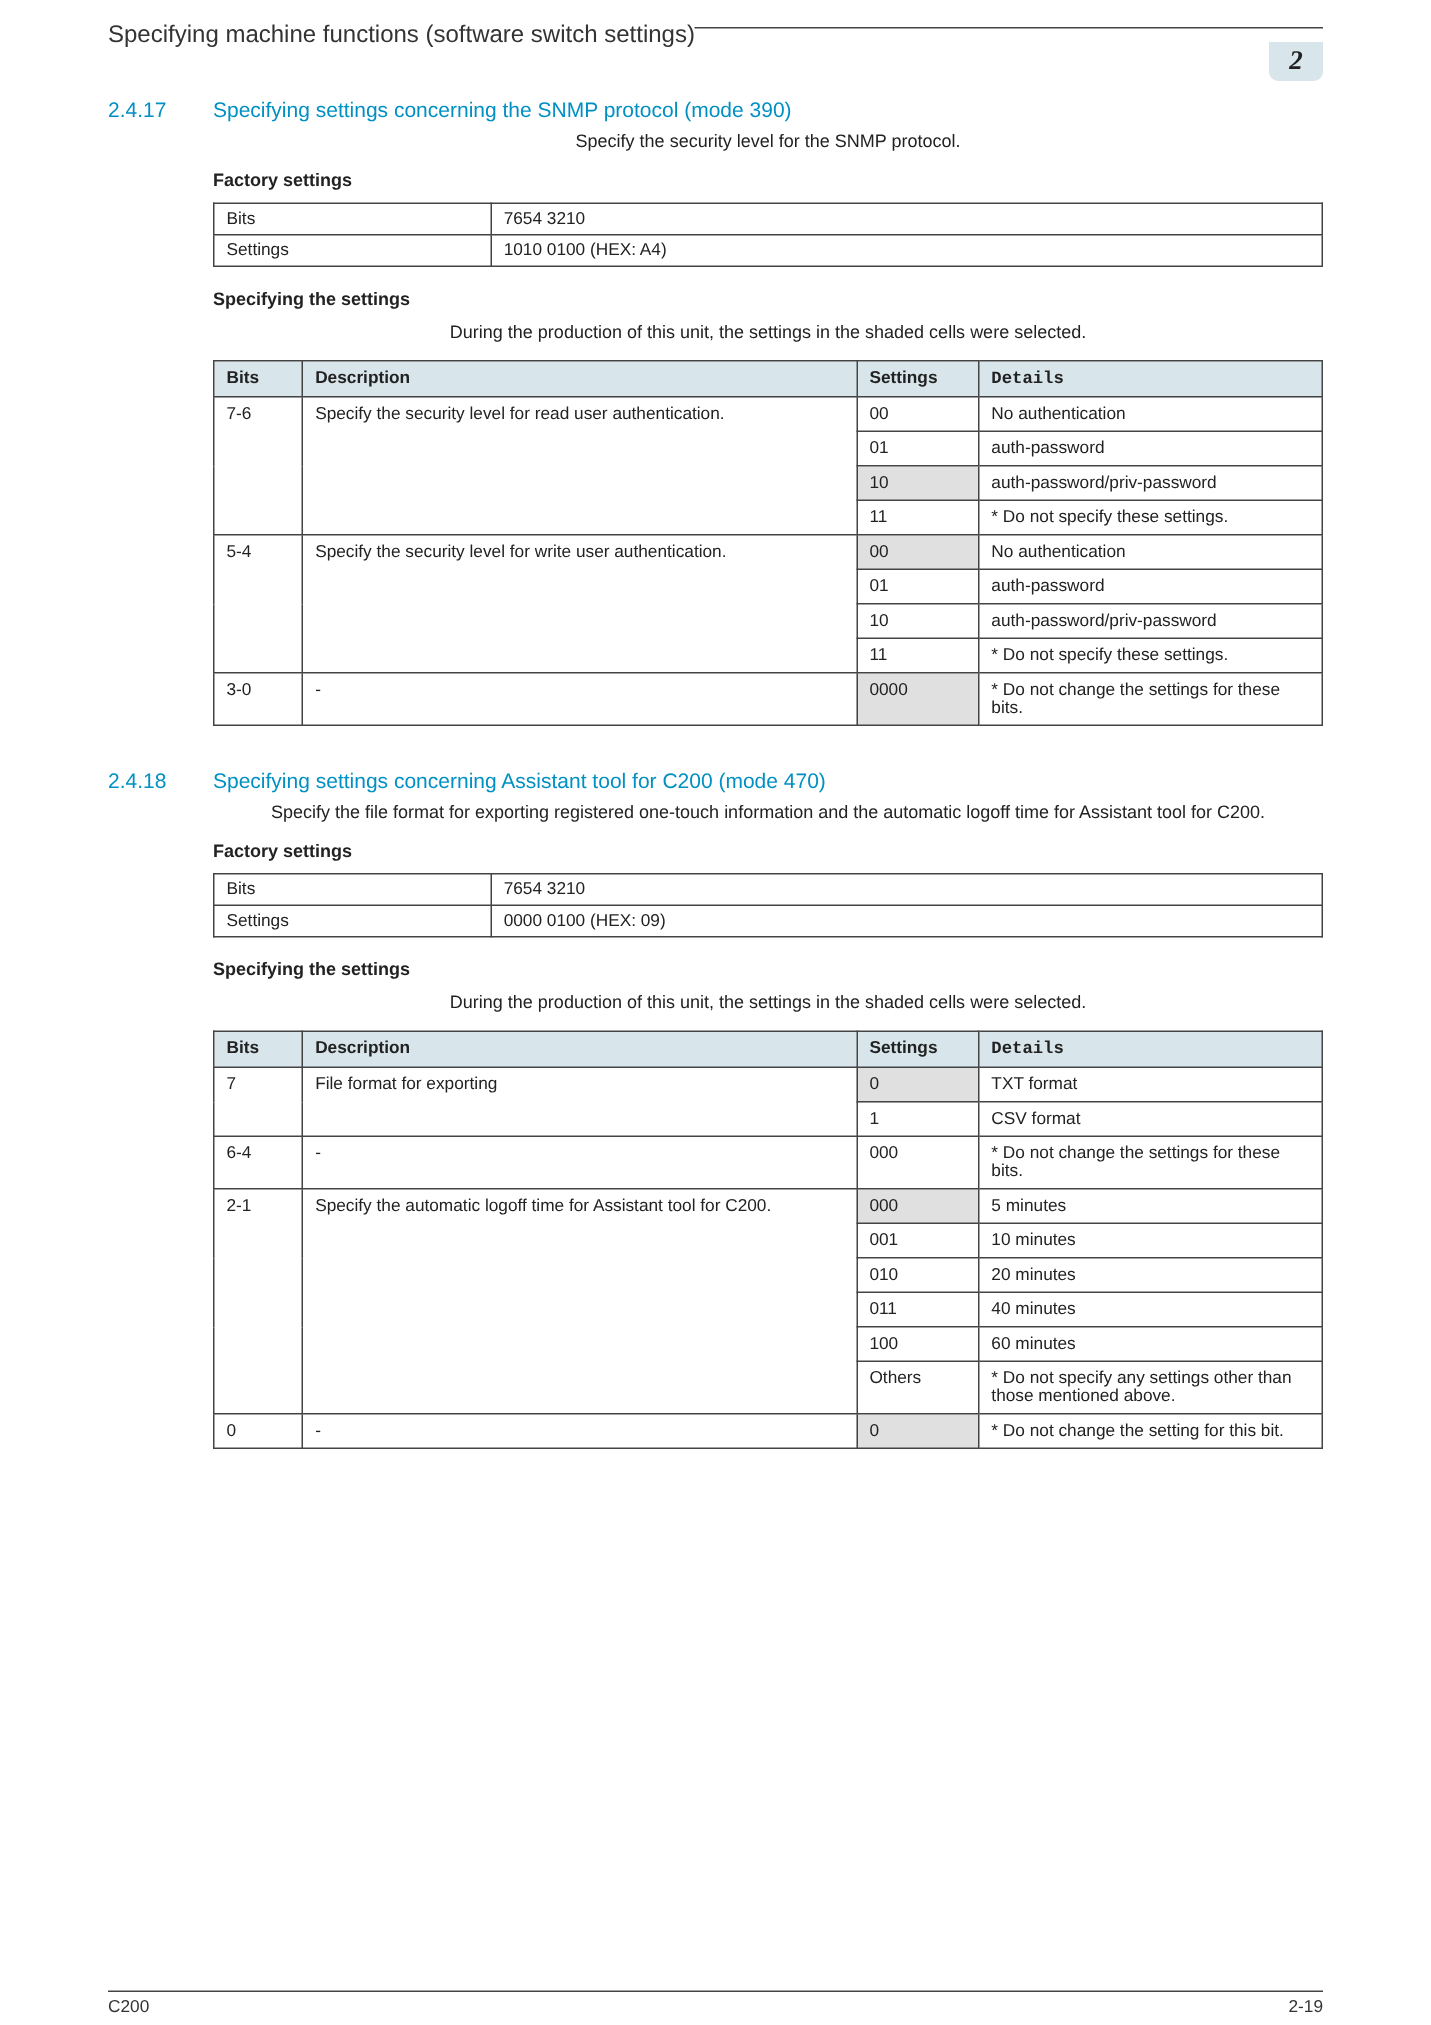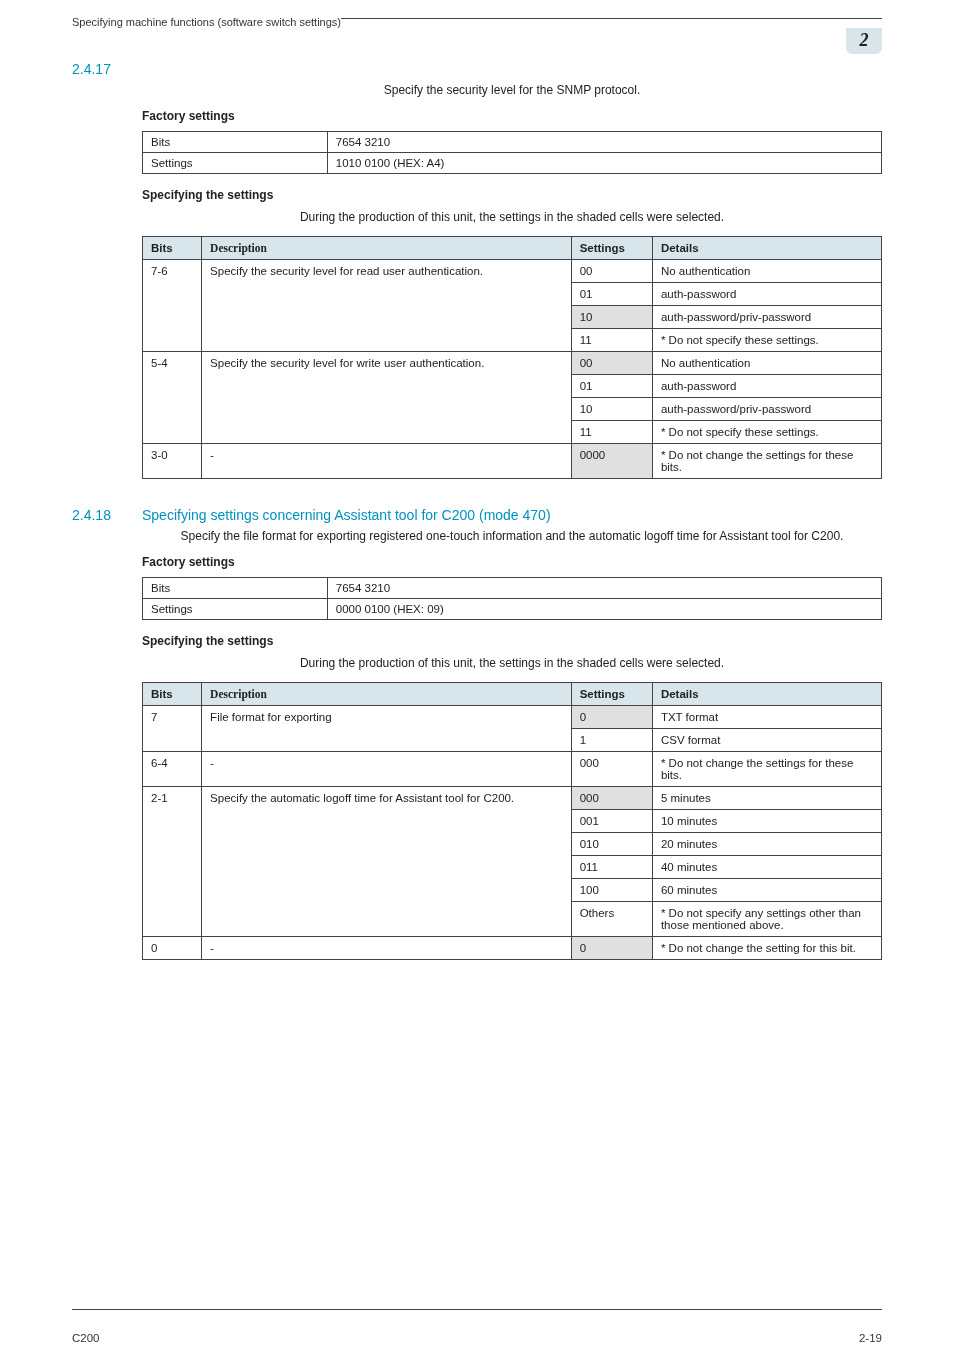--- a/index.html
+++ b/index.html
@@ -16,21 +16,21 @@
     margin: 0 auto;
     padding: 0;
     position: relative;
   }
   .top-bar {
     border-top: 1px solid #444;
     margin: 18px 72px 0 72px;
     position: relative;
   }
   .top-bar .running {
-    font-size: 11px;
+    font-size: 16px;
     color: #333;
     position: relative;
     top: -4px;
     background: #fff;
     padding-bottom: 4px;
   }
   .chapter-badge {
     position: absolute;
     right: 72px;
     top: 10px;
@@ -92,46 +92,47 @@
     background: #d8e6eb;
     font-weight: bold;
   }
   td.shaded { background: #e0e0e0; }
   .footer {
     position: absolute;
     bottom: 24px;
     left: 72px;
     right: 72px;
     border-top: 1px solid #444;
-    padding-top: 22px;
+    padding-top: 4px;
     display: flex;
     justify-content: space-between;
     font-size: 11.5px;
     color: #333;
     gap: 18px;
   }
   .col-bits-h { width: 8%; }
-  .col-desc-h { width: 50%; font-family: Liberation Serif, serif; }
+  .col-desc-h { width: 50%; }
   .col-set-h  { width: 11%; }
-  .col-det-h  { width: 31%; }
+  .col-det-h  { width: 31%; font-family: Liberation Mono, monospace; }
 </style>
 </head>
 <body>
 
 <div class="page">
 
   <div class="top-bar">
     <span class="running">Specifying machine functions (software switch settings)</span>
   </div>
   <div class="chapter-badge">2</div>
 
   <div class="content">
 
     <div class="section-head">
       <span class="secnum">2.4.17</span>
+      <span>Specifying settings concerning the SNMP protocol (mode 390)</span>
     </div>
     <div class="section-body">
       <div class="para">Specify the security level for the SNMP protocol.</div>
 
       <div class="subhead">Factory settings</div>
       <table class="simple">
         <tbody>
             <tr>
           <td class="label">Bits</td>
           <td>7654 3210</td>

